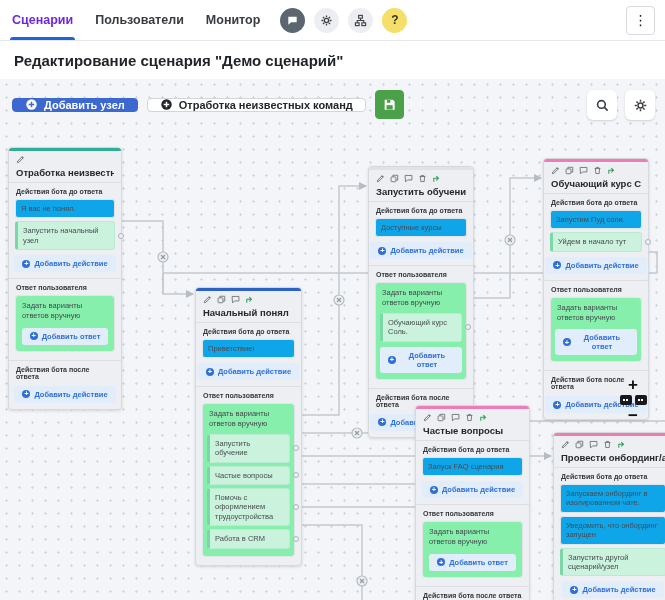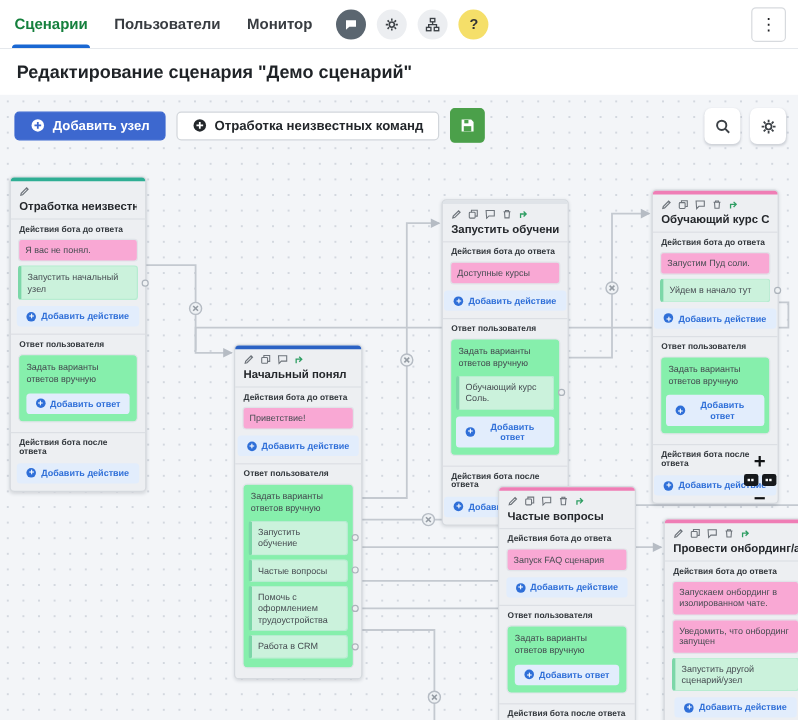--- a/index.html
+++ b/index.html
@@ -3,21 +3,21 @@
 <meta charset="utf-8">
 <style>
   html,body{margin:0;padding:0;width:665px;height:600px;overflow:hidden;
     font-family:"Liberation Sans",sans-serif;background:#fff;position:relative;}
   
   .topnav{height:40px;display:flex;align-items:center;padding:0 10px;background:#fff;
     border-bottom:1px solid #e5e8ec;position:relative;z-index:6;}
   .tab{font-size:12.5px;font-weight:700;color:#383c41;margin:0 11px;height:40px;
     line-height:40px;position:relative;cursor:pointer;white-space:nowrap;}
   .tab:first-child{margin-left:2px;}
-  .tab.active{color:#15803d;}
+  .tab.active{color:#6d28d9;}
   .tab.active::after{content:'';position:absolute;left:-2px;right:-2px;bottom:0;height:3px;
     background:#1967d2;border-radius:3px 3px 0 0;}
   .cbtn{width:25px;height:25px;border-radius:50%;margin-left:9px;display:flex;
     align-items:center;justify-content:center;background:#eceef1;cursor:pointer;flex:0 0 auto;}
   .cbtn.dark{background:#5b6670;}
   .cbtn.yellow{background:#f5df69;font-size:12px;font-weight:700;color:#333;}
   .kebab{margin-left:auto;width:27px;height:27px;border:1px solid #d7dade;border-radius:4px;
     display:flex;align-items:center;justify-content:center;font-size:14px;color:#202124;
     cursor:pointer;background:#fff;}
   
@@ -27,21 +27,21 @@
   
   .canvas-bg{position:absolute;top:78px;left:0;right:0;bottom:0;background:#f3f5f8;
     background-image:radial-gradient(#d3d8df 1px,transparent 1.2px);background-size:13px 13px;z-index:0;}
   #edges{position:absolute;top:0;left:0;z-index:1;pointer-events:none;}
   .edge{fill:none;stroke:#c4c9d0;stroke-width:1.5;}
   .arrowhead{fill:#b6bcc4;}
   .xcirc{fill:#eef1f4;stroke:#b6bcc4;stroke-width:1.2;}
   .xmark{stroke:#959ca4;stroke-width:1.3;fill:none;}
   
   .toolbar{position:absolute;top:90px;left:12px;z-index:5;display:flex;gap:9px;align-items:center;}
-  .btn{display:flex;align-items:center;gap:6px;height:24px;padding:0 12px;border-radius:4px;
+  .btn{display:flex;align-items:center;gap:6px;height:14px;padding:0 12px;border-radius:4px;
     font-family:inherit;font-size:11px;font-weight:700;cursor:pointer;}
   .btn-primary{background:#3d68cf;border:1px solid #3d68cf;color:#fff;}
   .btn-outline{background:#fff;border:1px solid #d2d6db;color:#23272b;}
   .btn-save{width:29px;height:29px;padding:0;justify-content:center;background:#4ba04a;border:1px solid #4ba04a;}
   .tool-right{position:absolute;top:90px;right:10px;z-index:5;display:flex;gap:8px;}
   .icon-sq{width:30px;height:30px;background:#fff;border-radius:6px;display:flex;align-items:center;
     justify-content:center;box-shadow:0 1px 2px rgba(40,50,70,.18);cursor:pointer;}
   
   .zoomctl{position:absolute;left:613px;top:375px;width:40px;z-index:5;display:flex;
     flex-direction:column;align-items:center;line-height:1;}
@@ -54,21 +54,21 @@
   .node{position:absolute;background:#edeff2;border:1px solid #d5d9de;border-radius:4px;
     box-shadow:0 1px 3px rgba(30,40,60,.14);z-index:2;font-size:7.5px;color:#3c4146;}
   .bar{height:3px;border-radius:3px 3px 0 0;}
   .nhead{padding:4px 7px 4px;}
   .nicons{display:flex;gap:5px;height:9px;align-items:center;}
   .nicons .ic{display:inline-flex;cursor:pointer;}
   .ntitle{font-size:9.5px;font-weight:700;color:#24272b;margin-top:3px;white-space:nowrap;
     overflow:hidden;}
   .nsec{border-top:1px solid #dcdfe4;padding:2px 0 4px;}
   .slabel{font-weight:700;font-size:7px;color:#32373c;padding:3px 7px 1px;}
-  .nitem{background:#f9a8d4;border:1px solid #e0e3e8;border-radius:3px;margin:3px 6px;
+  .nitem{background:#0ea5e9;border:1px solid #e0e3e8;border-radius:3px;margin:3px 6px;
     padding:4px 5px;line-height:1.25;color:#474c52;position:relative;cursor:pointer;}
   .nitem.green{background:#cbf2dc;border-color:#b7ecd1;border-left:3px solid #7cd7a8;}
   .nitem.green::after{content:'';position:absolute;right:-10px;top:50%;margin-top:-3px;width:4px;
     height:4px;border-radius:50%;background:#eef1f3;border:1.5px solid #acb3bb;}
   .addbtn{display:flex;align-items:center;gap:4px;background:#e2edfc;color:#2f6fd8;font-weight:700;
     font-size:7.5px;border:none;border-radius:3px;padding:4px 8px;margin:5px auto 2px;
     font-family:inherit;cursor:pointer;}
   .plus-b{width:8px;height:8px;border-radius:50%;background:#2f6fd8;color:#fff;display:inline-flex;
     align-items:center;justify-content:center;font-size:7.5px;font-weight:700;line-height:1;flex:0 0 auto;}
   .panel{background:#86efac;border:1px solid #e1e4e9;border-radius:4px;margin:3px 6px 4px;

